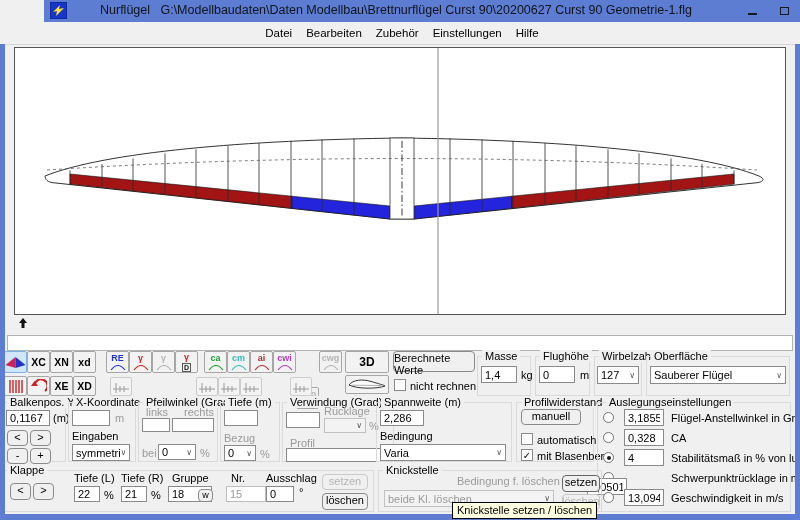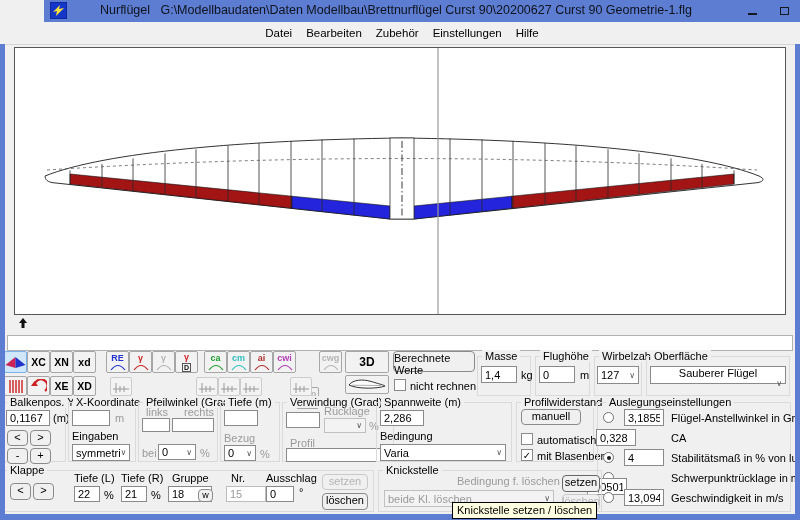--- a/index.html
+++ b/index.html
@@ -263,21 +263,21 @@
     <span class="cap">Wirbelzahl</span>
   </div>
   <div class="combo" style="left:597px;top:366px;width:42px;height:18px;">
     <span>127</span>
       <span class="arrow">∨</span>
   </div>
 
   <div class="frame" style="left:646px;top:356px;width:144px;height:40px;">
     <span class="cap">Oberfläche</span>
   </div>
-  <div class="combo" style="left:650px;top:366px;width:136px;height:18px;flex-direction:column;">
+  <div class="combo" style="left:650px;top:366px;width:136px;height:18px;">
     <span>Sauberer Flügel</span>
       <span class="arrow">∨</span>
   </div>
 
   <div class="frame" style="left:2px;top:402px;width:64px;height:60px;">
     <span class="cap">Balkenpos. Y</span>
   </div>
   <input class="inp" style="left: 6px; top: 410px; width: 44px; height: 16px;" value="0,1167">
   <span class="lbl" style="left:53px;top:412px;">(m)</span>
   <div class="pushbtn" style="left:7px;top:430px;width:21px;height:16px;">
@@ -364,21 +364,21 @@
   <span class="lbl" style="left:537px;top:450px;">mit Blasenber.</span>
 
   <div class="frame" style="left:597px;top:402px;width:194px;height:110px;">
     <span class="cap" style="left:8px;">Auslegungseinstellungen</span>
   </div>
   <span class="radio" style="left:603px;top:412px;"></span>
   <input class="inp" style="left: 624px; top: 409px; width: 40px; height: 17px;" value="3,1855">
   <span class="lbl" style="left:671px;top:412px;">Flügel-Anstellwinkel in Grad</span>
 
   <span class="radio" style="left:603px;top:432px;"></span>
-  <input class="inp" style="left: 596px; top: 429px; width: 40px; height: 17px;" value="0,328">
+  <input class="inp" style="left: 624px; top: 429px; width: 40px; height: 17px;" value="0,328">
   <span class="lbl" style="left:671px;top:432px;">CA</span>
 
   <span class="radio on" style="left:603px;top:452px;"></span>
   <input class="inp" style="left: 624px; top: 449px; width: 40px; height: 17px;" value="4">
   <span class="lbl" style="left:671px;top:452px;">Stabilitätsmaß in % von lu</span>
 
   <span class="radio" style="left:603px;top:472px;"></span>
   <input class="inp" style="left: 587px; top: 469px; width: 40px; height: 17px; margin-top: 9px;" value="0,0501">
   <span class="lbl" style="left:671px;top:472px;">Schwerpunktrücklage in m</span>
 

